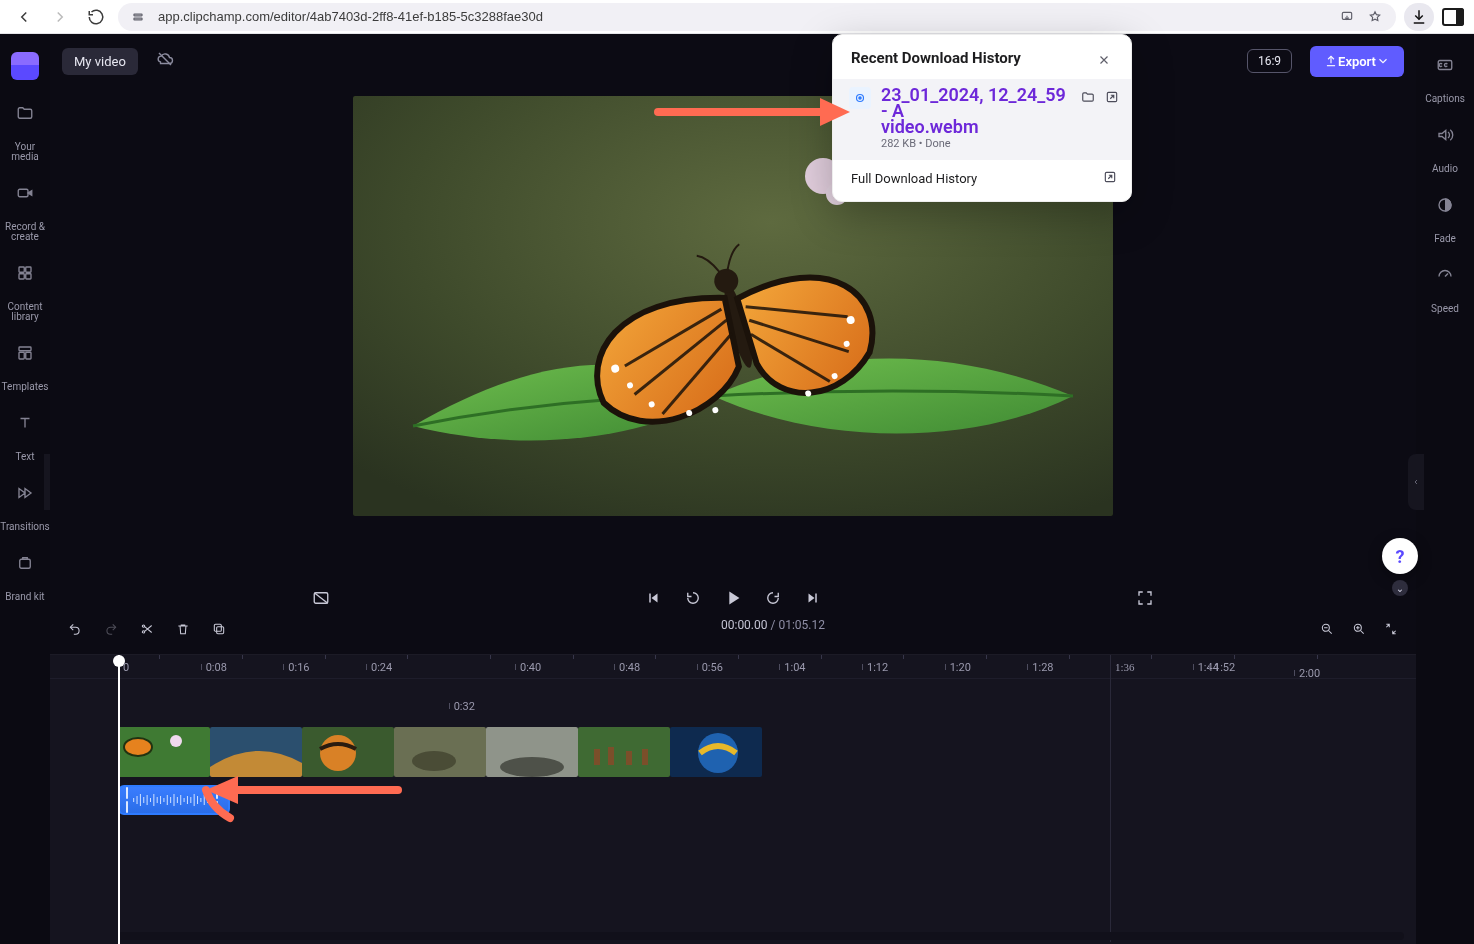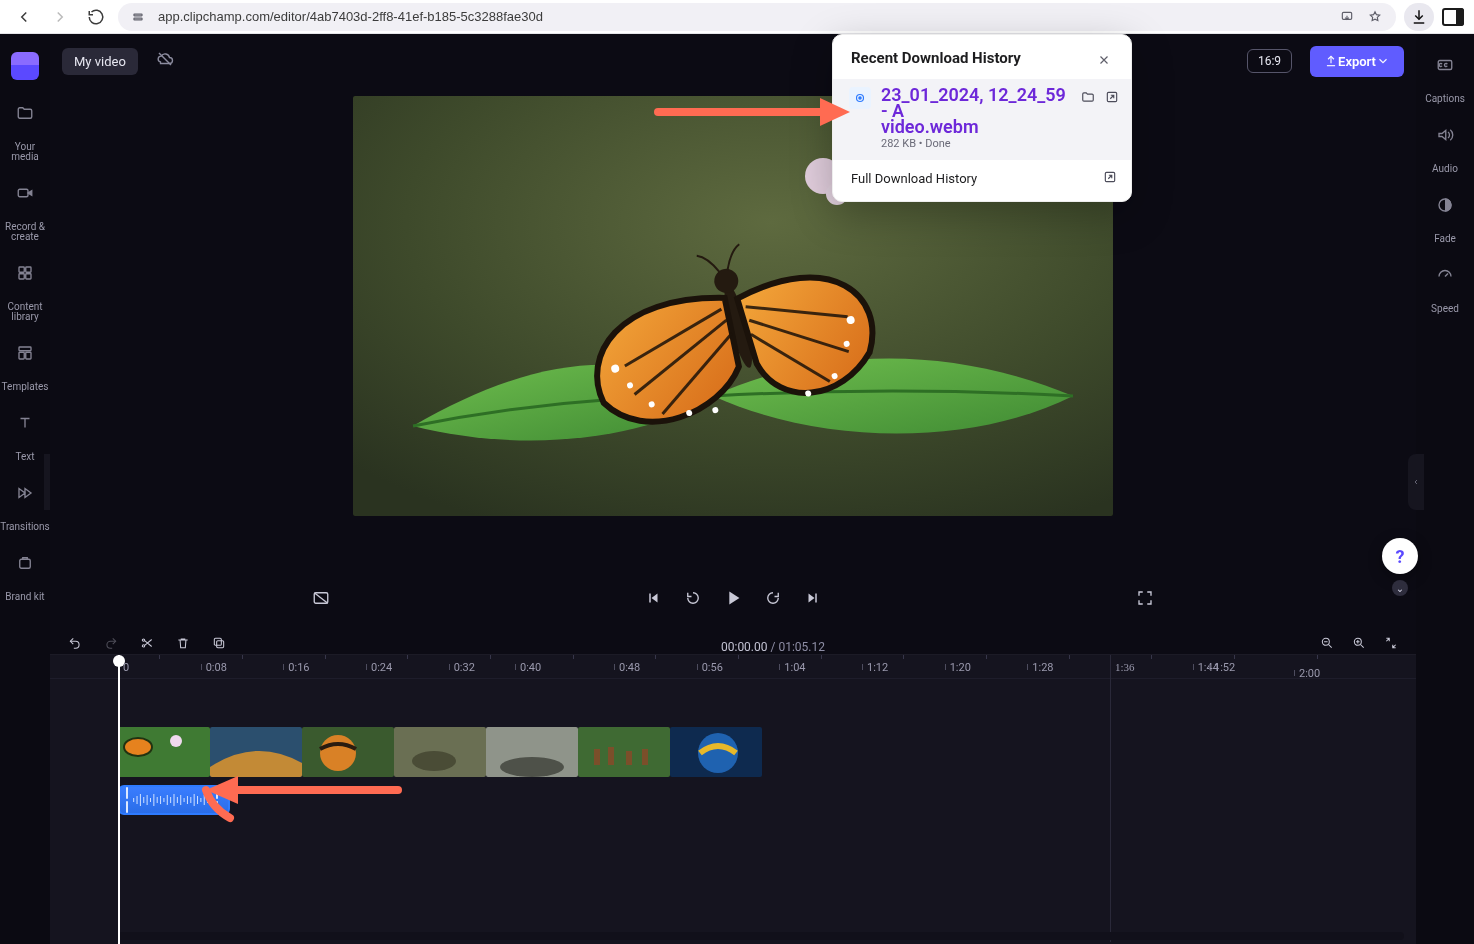--- a/index.html
+++ b/index.html
@@ -142,21 +142,21 @@
   .controls{
     height:40px;display:flex;align-items:center;justify-content:center;gap:18px;color:#dcdce7;position:relative;margin-top:4px;
   }
   .controls .left,.controls .right{position:absolute;top:0;bottom:0;display:flex;align-items:center}
   .controls .left{left:260px}
   .controls .right{right:260px}
   .ctrl-btn{width:22px;height:22px;display:flex;align-items:center;justify-content:center;color:#c9c9d7}
 
   
   .editrow{
-    height:36px;display:flex;align-items:flex-end;gap:14px;padding:0 14px;color:#bdbdd0;background:transparent;
+    height:36px;display:flex;align-items:flex-start;gap:14px;padding:0 14px;color:#bdbdd0;background:transparent;
   }
   .editrow .center{flex:1;text-align:center;color:#c3c3d3;font-size:12px}
   .editrow .center .dur{color:#8e8ea5}
   .editrow .right{display:flex;gap:10px;align-items:center}
 
   
   .timeline{
     background:var(--bg-2);
     border-top:1px solid #1c1b26;
     height:290px;
@@ -597,21 +597,21 @@
             </div>
             <div class="minor" style="left: 192px;"></div>
             <div class="tick" style="left: 233.333px;">
               <span>0:16</span>
             </div>
             <div class="minor" style="left: 274.667px;"></div>
             <div class="tick" style="left: 316px;">
               <span>0:24</span>
             </div>
             <div class="minor" style="left: 357.333px;"></div>
-            <div class="tick" style="left: 398.667px;">
+            <div class="tick" style="left: 398.667px; margin-top: 39px;">
               <span>0:32</span>
             </div>
             <div class="minor" style="left: 440px;"></div>
             <div class="tick" style="left: 465px;">
               <span>0:40</span>
             </div>
             <div class="minor" style="left: 522.667px;"></div>
             <div class="tick" style="left: 564px;">
               <span>0:48</span>
             </div>

